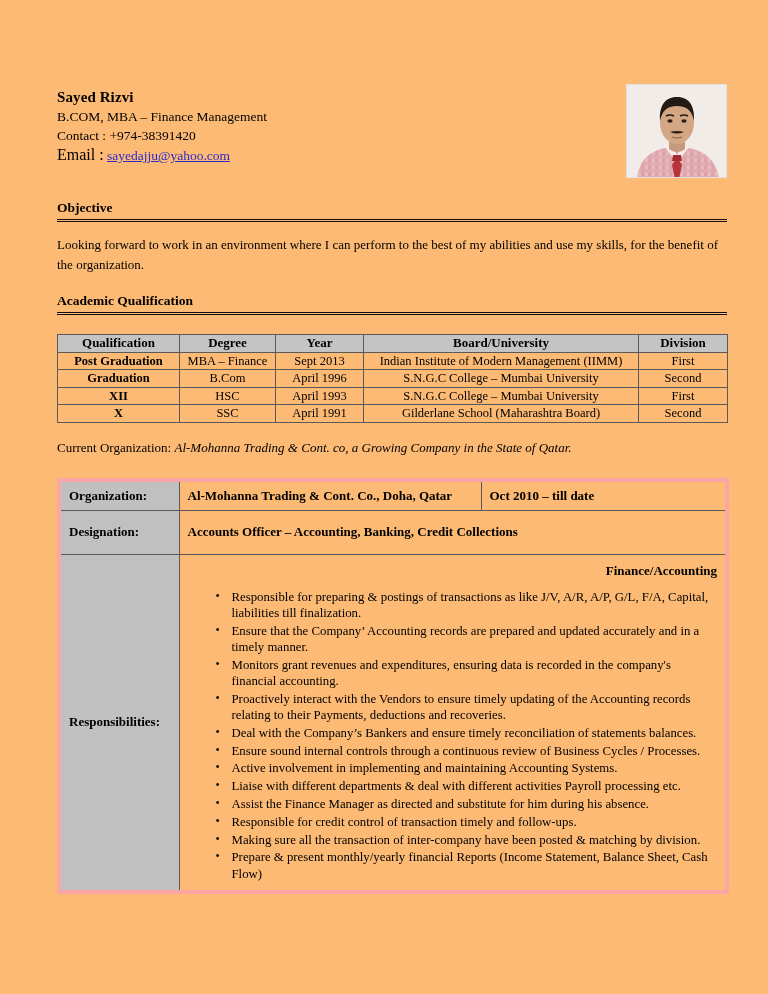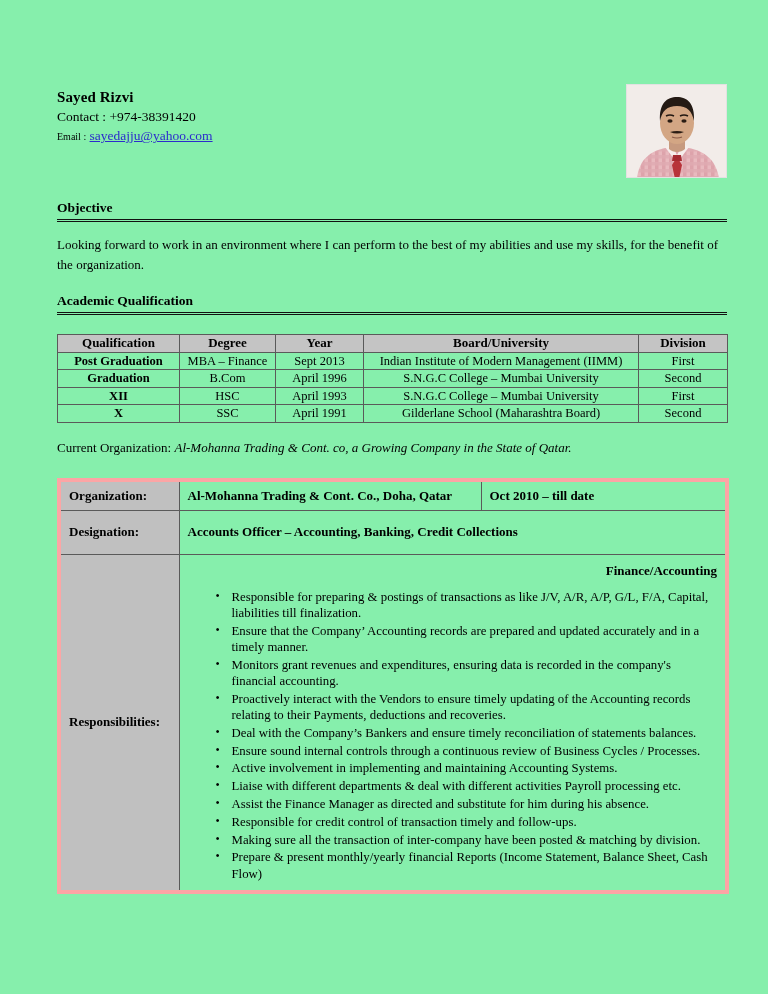--- a/index.html
+++ b/index.html
@@ -10,21 +10,21 @@
   }
   body {
     font-family: "Liberation Serif", "DejaVu Serif", serif;
     color: #000000;
     -webkit-font-smoothing: antialiased;
   }
   .page {
     position: relative;
     width: 768px;
     height: 994px;
-    background: #86efac;
+    background: #fdba74;
     padding: 0;
     overflow: hidden;
   }
   .content {
     position: absolute;
     left: 57px;
     top: 88px;
     width: 670px;
   }
 
@@ -36,21 +36,21 @@
   .name {
     font-size: 15px;
     font-weight: bold;
     line-height: 19px;
     letter-spacing: 0.1px;
   }
   .contact-line {
     font-size: 13.5px;
     line-height: 19px;
   }
-  .email-label { font-size: 10px; }
+  .email-label { font-size: 16px; }
   .email-link {
     color: #2c2ccc;
     text-decoration: underline;
     font-size: 13.5px;
   }
   .photo {
     position: absolute;
     right: 0px;
     top: -4px;
     width: 101px;
@@ -190,20 +190,21 @@
   }
 </style>
 </head>
 <body>
 
 <div class="page">
   <div class="content">
 
     <div class="header">
       <div class="name">Sayed Rizvi</div>
+      <div class="contact-line">B.COM, MBA – Finance Management</div>
       <div class="contact-line">Contact : +974-38391420</div>
       <div class="contact-line">
         <span class="email-label">Email :</span>
         <a class="email-link" href="#">sayedajju@yahoo.com</a>
       </div>
 
       <div class="photo">
         <svg width="101" height="94" viewBox="0 0 101 94">
           <defs>
             <pattern id="check" width="7" height="7" patternUnits="userSpaceOnUse">

